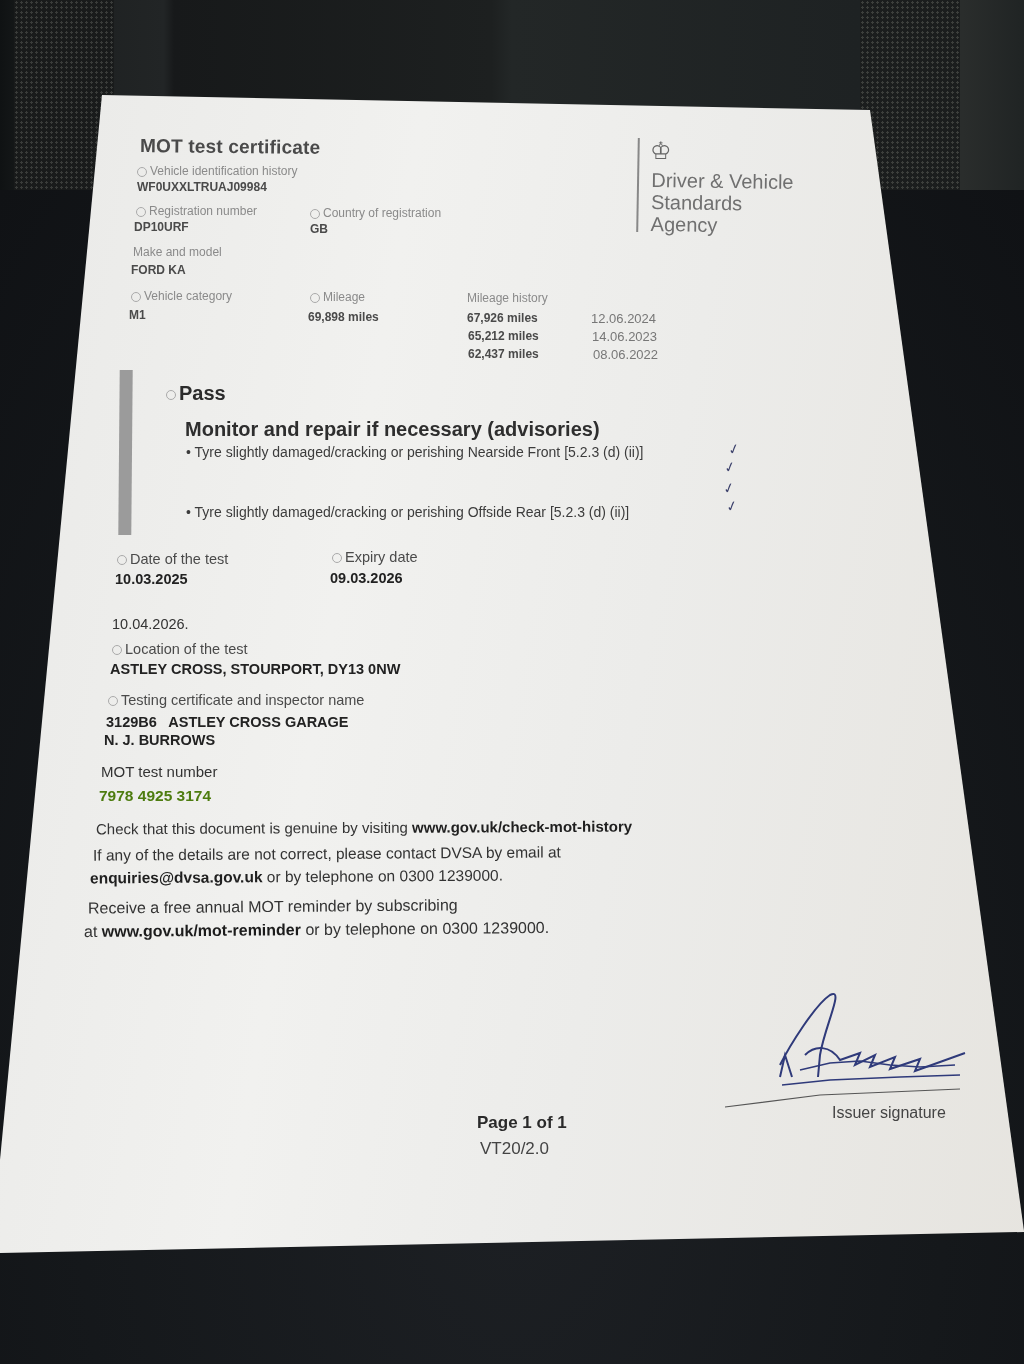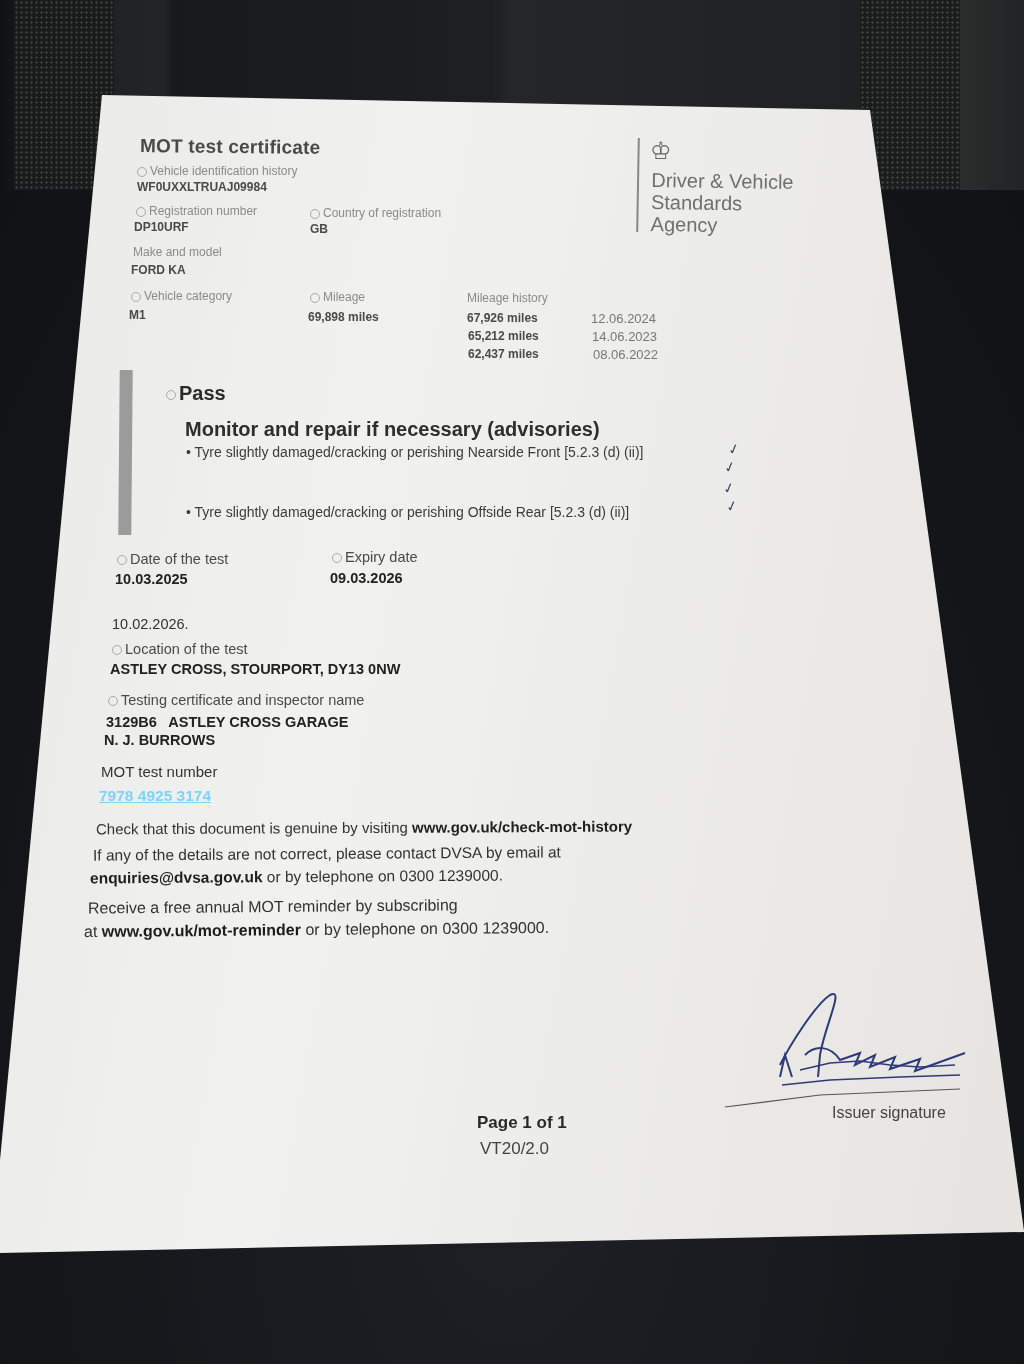--- a/index.html
+++ b/index.html
@@ -49,21 +49,21 @@
   .pass { font-size: 20px; font-weight: bold; color: #2b2b2b; }
   .adv-head { font-size: 20px; font-weight: bold; color: #2e2e2e; }
   .adv { font-size: 14px; color: #3c3c3c; }
   .tick { font-size: 14px; color: #3a3f6a; }
 
   .lbl2 { font-size: 14.5px; color: #4a4a4a; }
   .val2 { font-size: 14.5px; font-weight: bold; color: #222; }
   .body2 { font-size: 14.5px; color: #333; }
   .body2 b { color: #1f1f1f; }
   .mt-lbl { font-size: 15px; color: #333; }
-  .mt-val { font-size: 15.5px; font-weight: bold; color: #7dd3fc; text-decoration: underline; }
+  .mt-val { font-size: 15.5px; font-weight: bold; color: #4d7c0f; }
   .foot-b { font-size: 16px; color: #333; }
   .foot-b b { color: #1c1c1c; }
 
   .page { font-size: 17px; font-weight: bold; color: #2a2a2a; }
   .ver { font-size: 17px; color: #444; }
   .sig-lbl { font-size: 16px; color: #444; }
 </style>
 </head>
 <body>
 
@@ -121,21 +121,21 @@
   <div class="abs tick" style="left:724px; top:459px; transform:rotate(-15deg);">✓</div>
   <div class="abs tick" style="left:723px; top:480px; transform:rotate(-15deg);">✓</div>
   <div class="abs adv" style="left:186px; top:504px;">• Tyre slightly damaged/cracking or perishing Offside Rear [5.2.3 (d) (ii)]</div>
   <div class="abs tick" style="left:726px; top:498px; transform:rotate(-15deg);">✓</div>
 
   <div class="abs lbl2" style="left:117px; top:551px;"><span class="mi"></span><span>Date of the test</span></div>
   <div class="abs val2" style="left:115px; top:571px;">10.03.2025</div>
   <div class="abs lbl2" style="left:332px; top:549px;"><span class="mi"></span><span>Expiry date</span></div>
   <div class="abs val2" style="left:330px; top:570px;">09.03.2026</div>
 
-  <div class="abs body2" style="left:112px; top:616px;">10.02.2026.</div>
+  <div class="abs body2" style="left:112px; top:616px;">10.04.2026.</div>
 
   <div class="abs lbl2" style="left:112px; top:641px;"><span class="mi"></span><span>Location of the test</span></div>
   <div class="abs val2" style="left:110px; top:661px;">ASTLEY CROSS, STOURPORT, DY13 0NW</div>
 
   <div class="abs lbl2" style="left:108px; top:692px;"><span class="mi"></span><span>Testing certificate and inspector name</span></div>
   <div class="abs val2" style="left:106px; top:714px; white-space:pre;">3129B6   ASTLEY CROSS GARAGE</div>
   <div class="abs val2" style="left:104px; top:732px;">N. J. BURROWS</div>
 
   <div class="abs mt-lbl" style="left:101px; top:763px;">MOT test number</div>
   <div class="abs mt-val" style="left:99px; top:787px;">7978 4925 3174</div>

